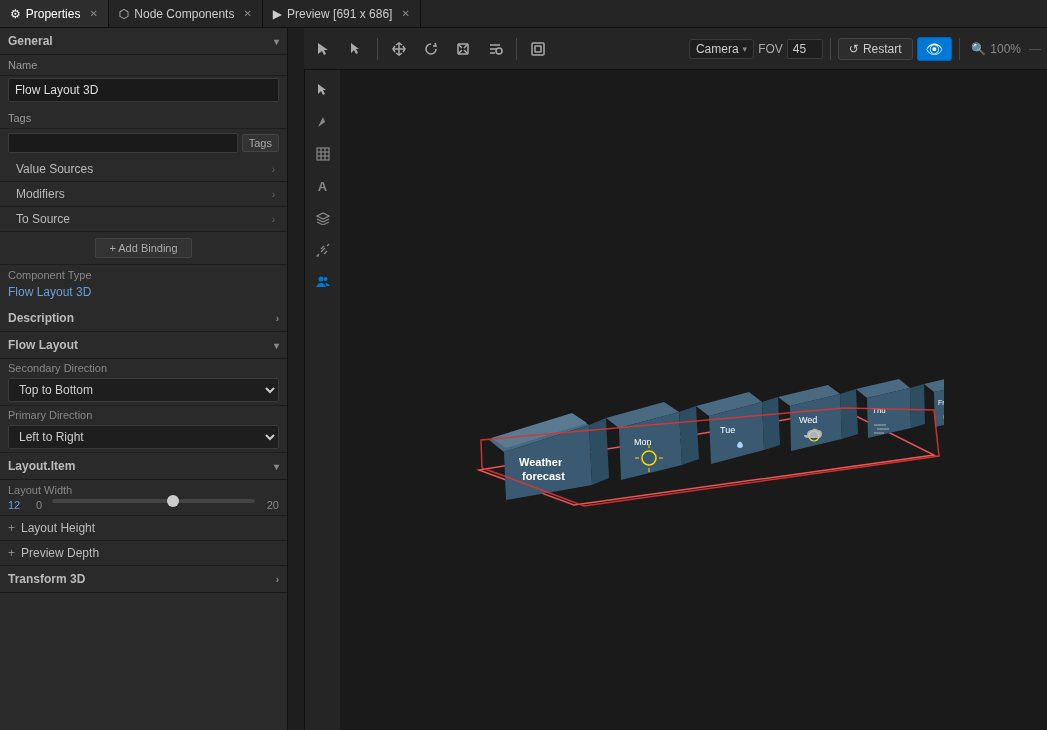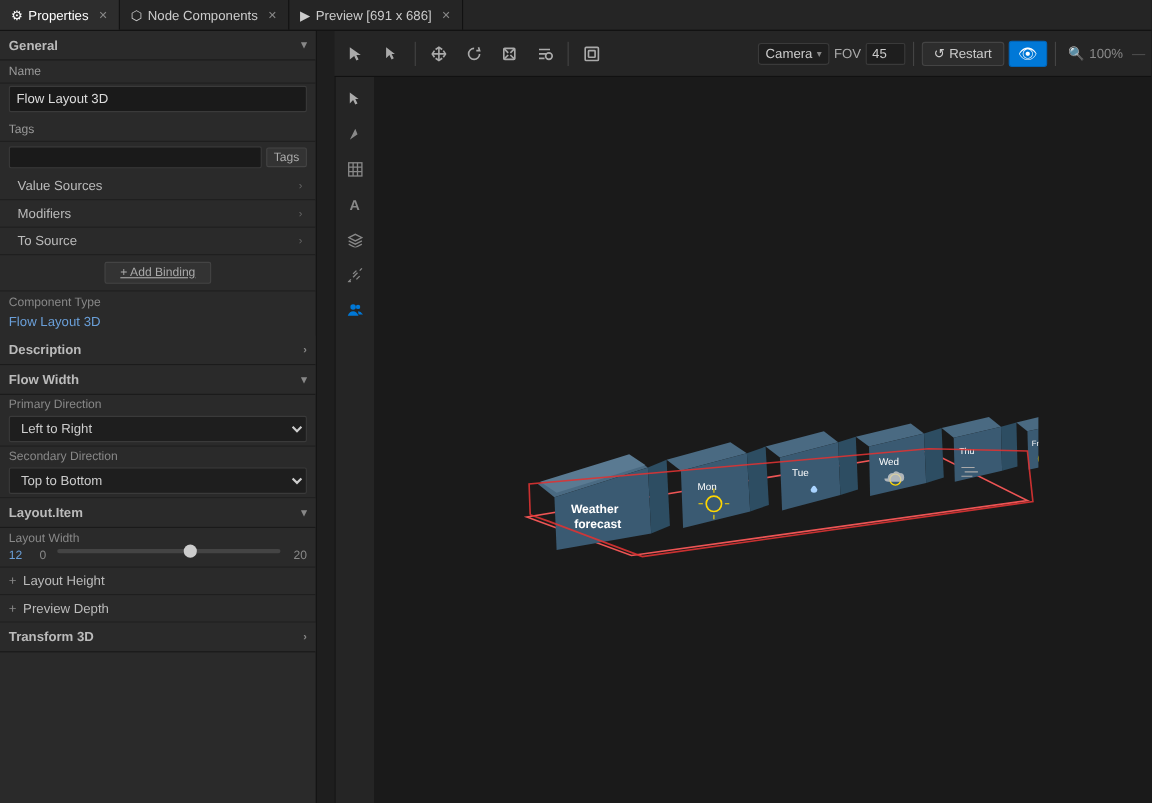--- a/index.html
+++ b/index.html
@@ -134,21 +134,20 @@
       border-bottom: 1px solid #1e1e1e;
     }
     .add-binding-btn {
       background: #333;
       border: 1px solid #444;
       color: #aaa;
       padding: 3px 13px;
       font-size: 11px;
       cursor: pointer;
       border-radius: 2px;
-      text-decoration: underline;
     }
 
     .comp-type-row {
       padding: 4px 8px 2px;
       color: #888;
       font-size: 11px;
     }
     .comp-type-value {
       padding: 2px 8px 6px;
       color: #6a9fd8;
@@ -435,41 +434,41 @@
     <div class="comp-type-value">
       <span>Flow Layout 3D</span>
     </div>
 
     <div class="section-header">
       <span>Description</span>
       <span class="chevron">›</span>
     </div>
 
     <div class="section-header flow-layout-section">
-      <span>Flow Width</span>
+      <span>Flow Layout</span>
       <span class="chevron">▾</span>
+    </div>
+
+    <div class="direction-row">
+      <div style="margin-bottom:2px;">Secondary Direction</div>
+      <select class="direction-select">
+        <option>Top to Bottom</option>
+        <option>Bottom to Top</option>
+        <option>Left to Right</option>
+        <option>Right to Left</option>
+      </select>
     </div>
 
     <div class="direction-row">
       <div style="margin-bottom:2px;">Primary Direction</div>
       <select class="direction-select">
         <option>Left to Right</option>
         <option>Right to Left</option>
         <option>Top to Bottom</option>
         <option>Bottom to Top</option>
-      </select>
-    </div>
-
-    <div class="direction-row">
-      <div style="margin-bottom:2px;">Secondary Direction</div>
-      <select class="direction-select">
-        <option>Top to Bottom</option>
-        <option>Bottom to Top</option>
-        <option>Left to Right</option>
-        <option>Right to Left</option>
       </select>
     </div>
 
     <div class="section-header">
       <span>Layout.Item</span>
       <span class="chevron">▾</span>
     </div>
 
     <div class="layout-width-row">
       <div class="layout-width-label">Layout Width</div>

